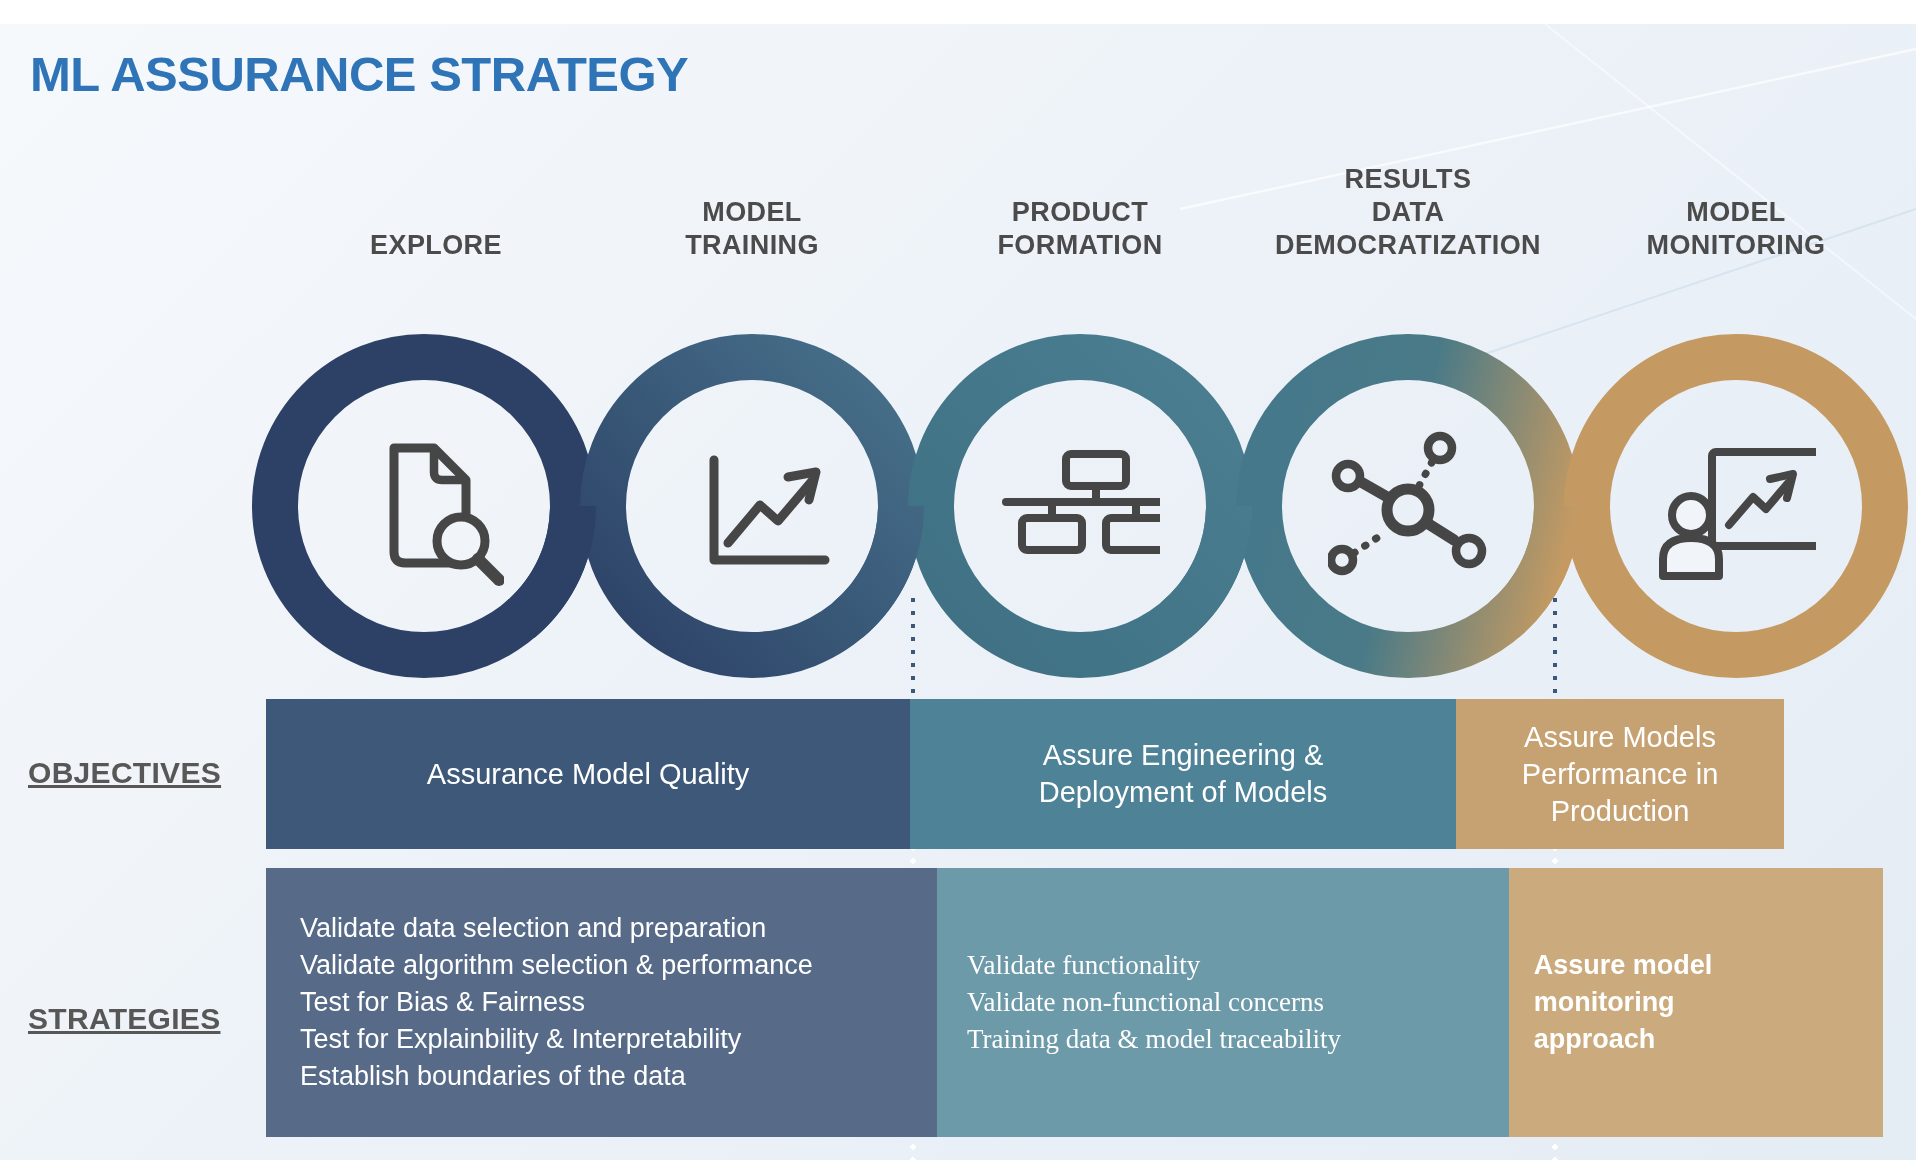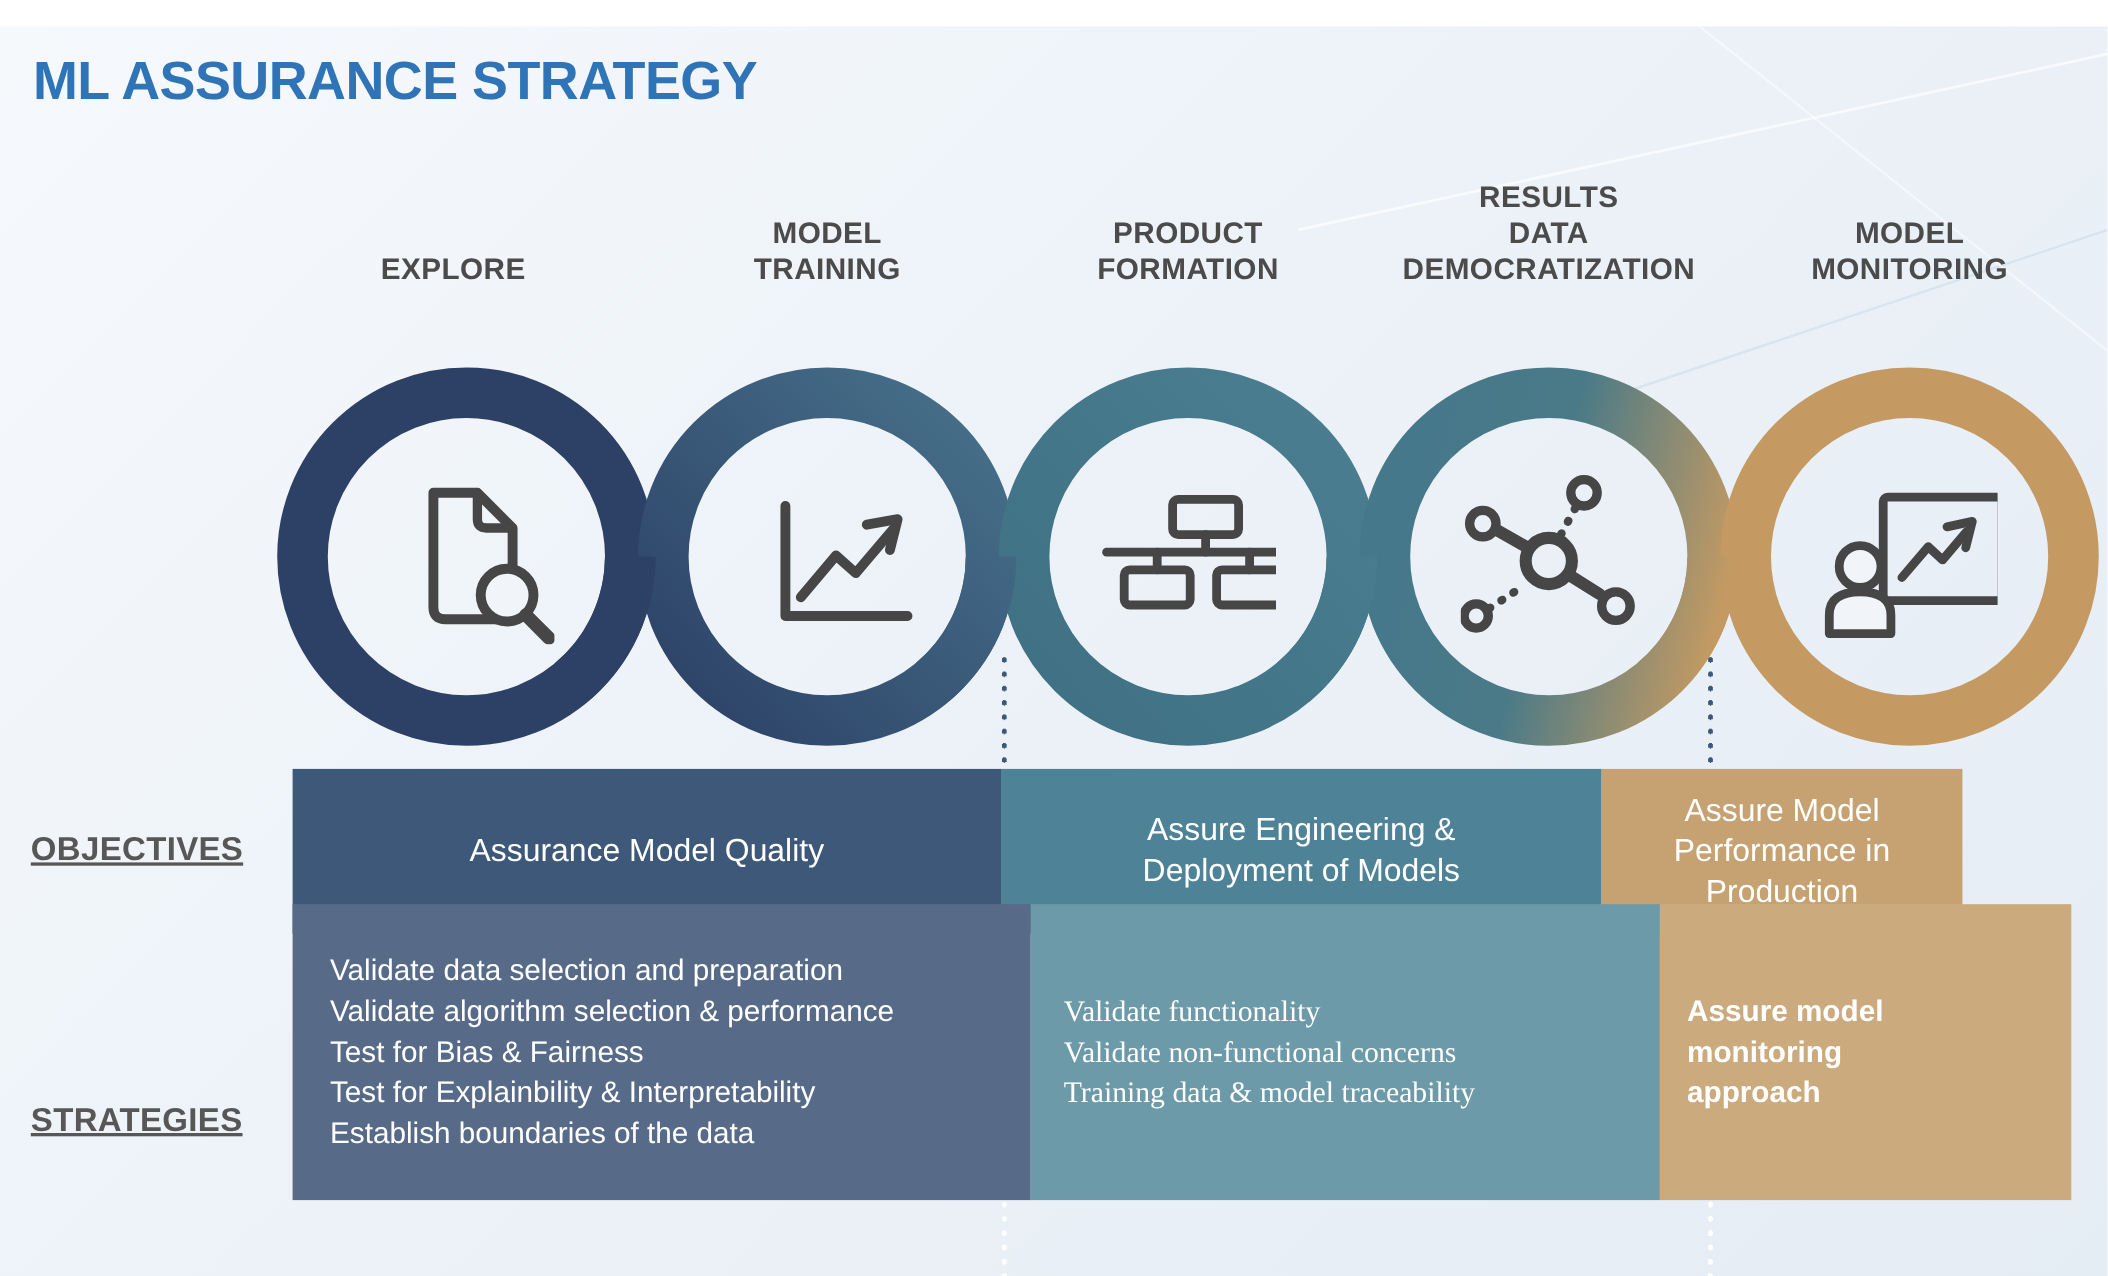--- a/index.html
+++ b/index.html
@@ -16,21 +16,21 @@
   .icon{width:160px;height:160px;top:402px;}
   .sep{position:absolute;width:6px;background-repeat:repeat-y;background-position:center top;}
   .sep-top{top:570px;height:105px;
      background-image:radial-gradient(circle 2.4px at 3px 6px,#3b5878 98%,rgba(59,88,120,0) 100%);
      background-size:6px 13px;}
   .sep-bottom{top:675px;height:485px;
      background-image:radial-gradient(circle 2.6px at 3px 6px,#ffffff 98%,rgba(255,255,255,0) 100%);
      background-size:6px 13px;}
   .band{position:absolute;left:266px;width:1617px;display:flex;}
   .band-objectives{top:675px;height:150px;}
-  .band-strategies{top:798px;height:269px;}
+  .band-strategies{top:844px;height:269px;}
   .cell{display:flex;flex-direction:column;justify-content:center;color:#ffffff;}
   .cell.c1{width:644px;}
   .cell.c2{width:546px;}
   .cell.c3{width:328px;}
   .obj-text{font-size:29px;line-height:37px;text-align:center;align-self:center;}
   .obj-2{max-width:350px;}
   .obj-3{max-width:230px;}
   .strat-line{font-size:27px;line-height:37px;}
   .band-strategies .c1{padding-left:34px;padding-right:10px;}
   .band-strategies .c2{padding-left:30px;padding-right:10px;font-family:Liberation Serif, serif;}
@@ -47,21 +47,21 @@
 <div class="canvas">
 
   <svg class="bg-streaks" width="1916" height="1160">
     <line x1="1180" y1="185" x2="1916" y2="25" stroke="rgba(255,255,255,0.65)" stroke-width="2.5"></line>
     <line x1="1440" y1="345" x2="1916" y2="185" stroke="rgba(198,215,232,0.5)" stroke-width="2"></line>
     <line x1="1545" y1="0" x2="1916" y2="295" stroke="rgba(255,255,255,0.5)" stroke-width="2"></line>
   </svg>
 
   <h1 class="title" style="color: rgb(46, 116, 182);">ML ASSURANCE STRATEGY</h1>
 
-  <div class="stage-label" style="left:232px">EXPLORE</div>
+  <div class="stage-label" style="left:256px">EXPLORE</div>
   <div class="stage-label" style="left:572px">MODEL
 TRAINING</div>
   <div class="stage-label" style="left:900px">PRODUCT
 FORMATION</div>
   <div class="stage-label" style="left:1228px">RESULTS
 DATA
 DEMOCRATIZATION</div>
   <div class="stage-label" style="left:1556px">MODEL
 MONITORING</div>
 
@@ -156,21 +156,21 @@
   <div class="row-label strategies">STRATEGIES</div>
 
   <div class="band band-objectives">
     <div class="cell c1" style="background-color: rgb(61, 88, 120);">
       <div class="obj-text">Assurance Model Quality</div>
     </div>
     <div class="cell c2" style="background-color: rgb(78, 130, 150);">
       <div class="obj-text obj-2">Assure Engineering &amp; Deployment of Models</div>
     </div>
     <div class="cell c3" style="background-color: rgb(198, 162, 114);">
-      <div class="obj-text obj-3">Assure Model Performance in Production</div>
+      <div class="obj-text obj-3">Assure Models Performance in Production</div>
     </div>
   </div>
 
   <div class="band band-strategies">
     <div class="cell c1" style="background-color: rgb(87, 107, 137);">
       <div class="strat-line">Validate data selection and preparation</div>
       <div class="strat-line">Validate algorithm selection &amp; performance</div>
       <div class="strat-line">Test for Bias &amp; Fairness</div>
       <div class="strat-line">Test for Explainbility &amp; Interpretability</div>
       <div class="strat-line">Establish boundaries of the data</div>

